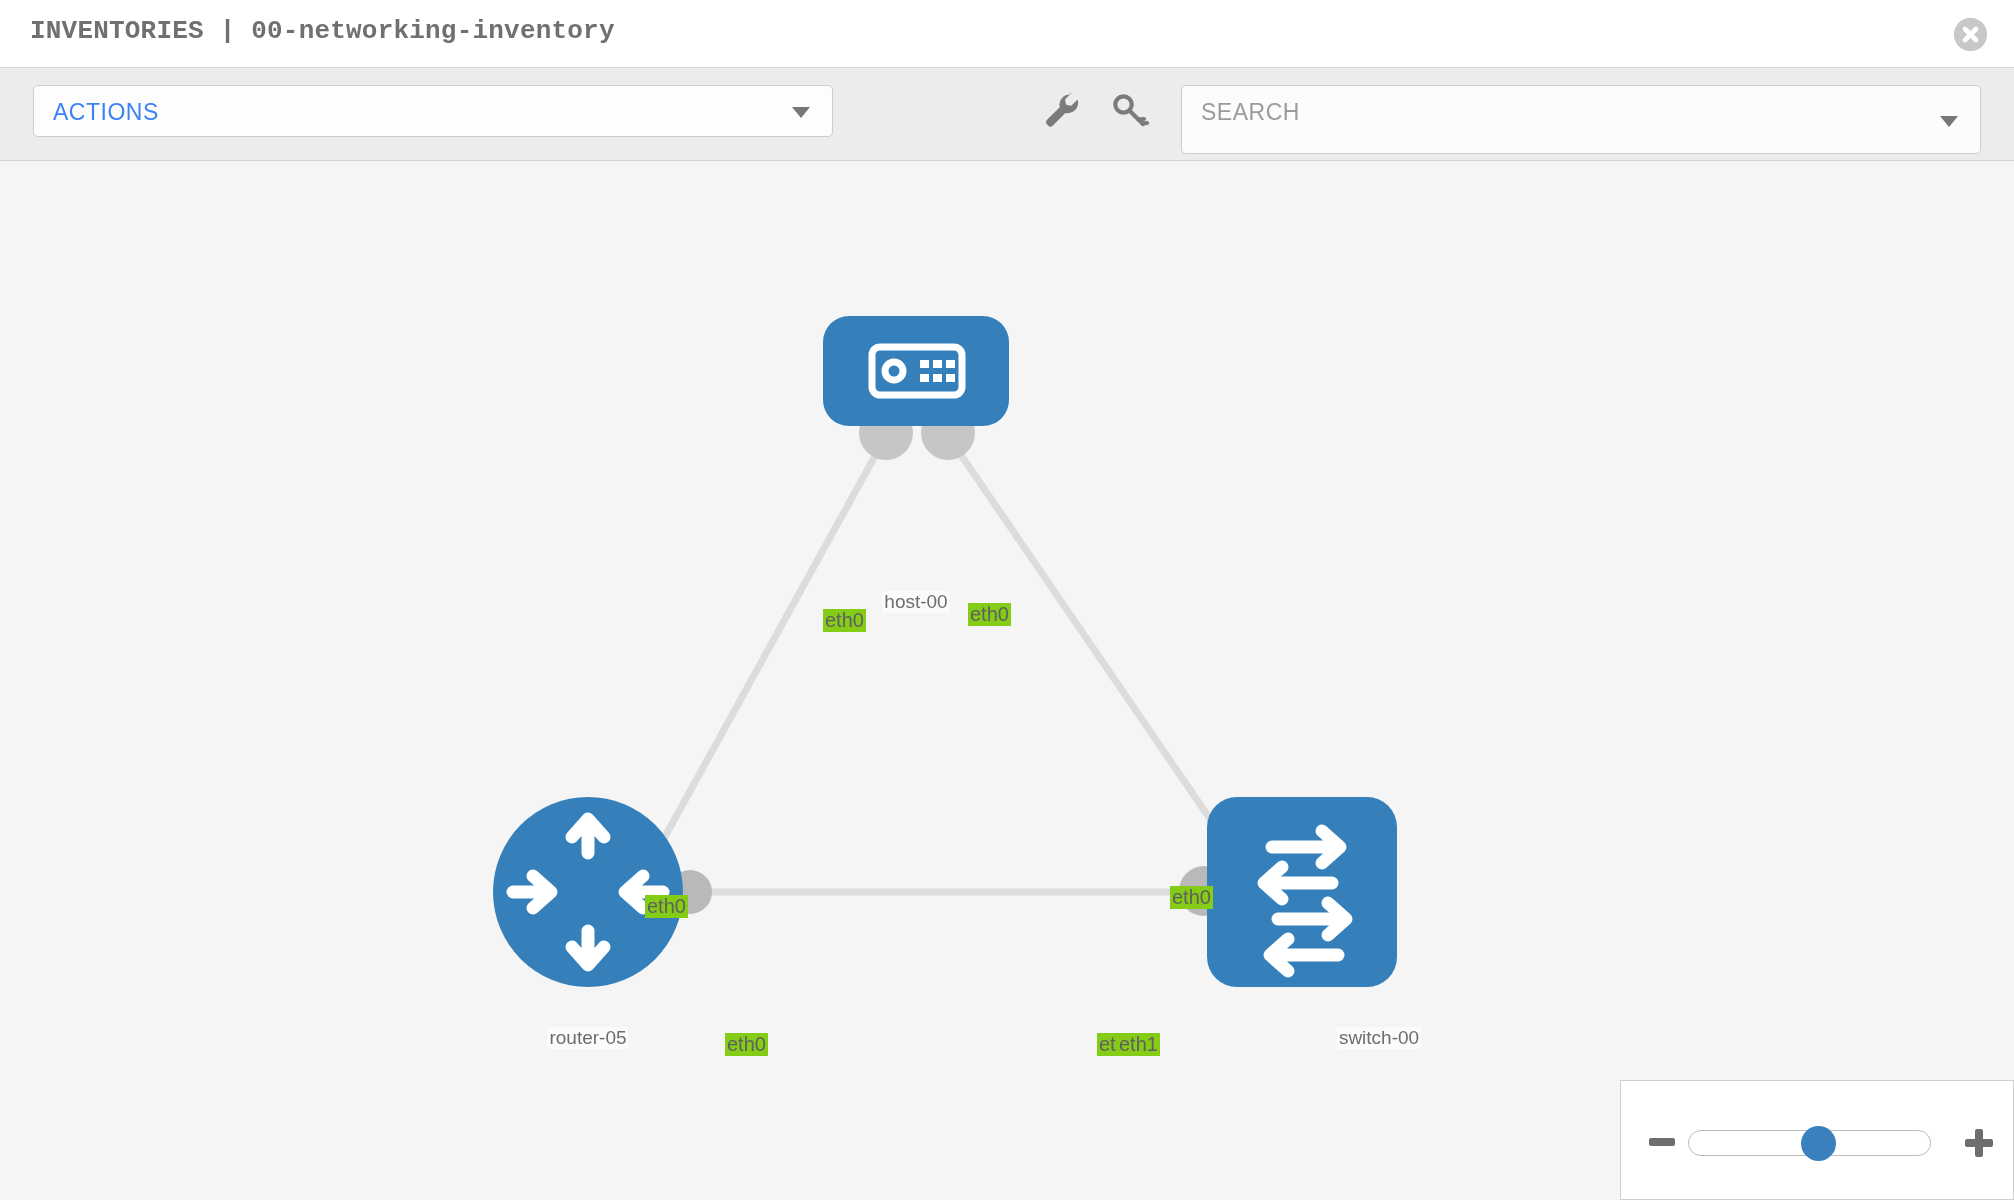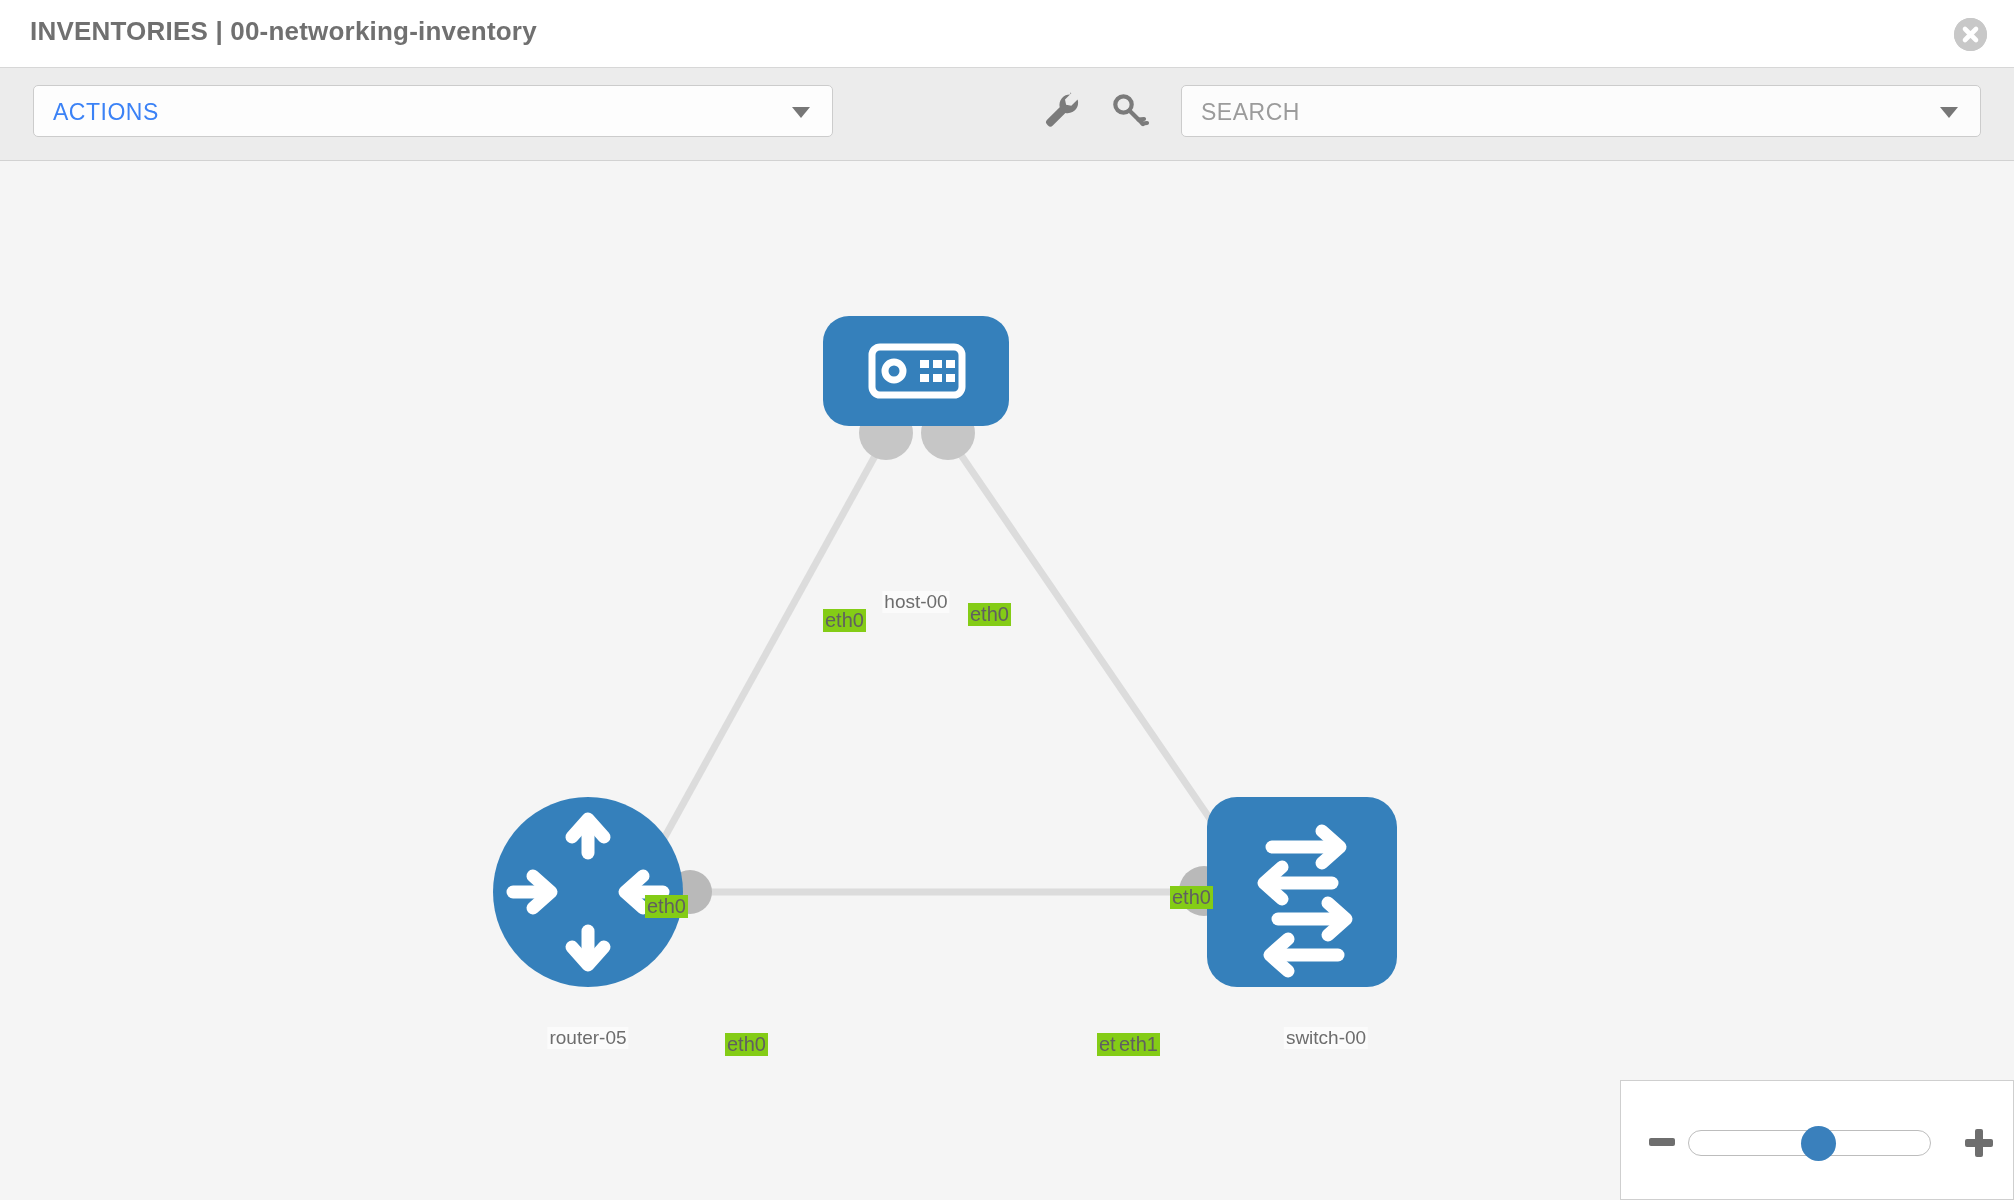--- a/index.html
+++ b/index.html
@@ -11,20 +11,21 @@
     background: #ffffff;
   }
 
   
   .header {
     position: absolute;
     left: 0; top: 0;
     width: 2014px; height: 68px;
     background: #ffffff;
     border-bottom: 1px solid #d7d7d7;
+    font-family: Liberation Mono, monospace;
   }
   .page-title {
     position: absolute;
     left: 30px; top: 16px;
     font-size: 26px;
     font-weight: bold;
     color: #707070;
     letter-spacing: 0.2px;
     white-space: nowrap;
   }
@@ -75,21 +76,21 @@
     top: 88px;
     width: 44px; height: 44px;
     cursor: pointer;
   }
   .tool-icon.wrench { left: 1040px; }
   .tool-icon.key    { left: 1108px; }
 
   .search-box {
     position: absolute;
     left: 1181px; top: 85px;
-    width: 800px; height: 52px;
+    width: 800px; height: 69px;
     background: #fcfcfc;
     border: 1px solid #cccccc;
     border-radius: 5px;
   }
   .search-box .label {
     position: absolute;
     left: 19px; top: 13px;
     font-size: 23px;
     color: #9b9b9b;
     letter-spacing: 0.5px;
@@ -290,21 +291,21 @@
         <polyline points="1328,742 1346,758 1328,774"></polyline>
 
         <line x1="1338" y1="794" x2="1272" y2="794"></line>
         <polyline points="1288,778 1270,794 1288,810"></polyline>
       </g>
     </g>
   </svg>
 
   <div class="node-label" style="left:916px; top:430px;">host-00</div>
   <div class="node-label" style="left:588px; top:866px;">router-05</div>
-  <div class="node-label" style="left:1326px; top:866px;">switch-00</div>
+  <div class="node-label" style="left:1379px; top:866px;">switch-00</div>
 
   <div class="iface-label" style="left:823px; top:448px;">eth0</div>
   <div class="iface-label" style="left:968px; top:442px;">eth0</div>
 
   <div class="iface-label" style="left:645px; top:734px;">eth0</div>
   <div class="iface-label" style="left:1170px; top:725px;">eth0</div>
 
   <div class="iface-label" style="left:725px; top:872px;">eth0</div>
   <div class="iface-label" style="left:1097px; top:872px;">eth0</div>
   <div class="iface-label" style="left:1117px; top:872px;">eth1</div>

